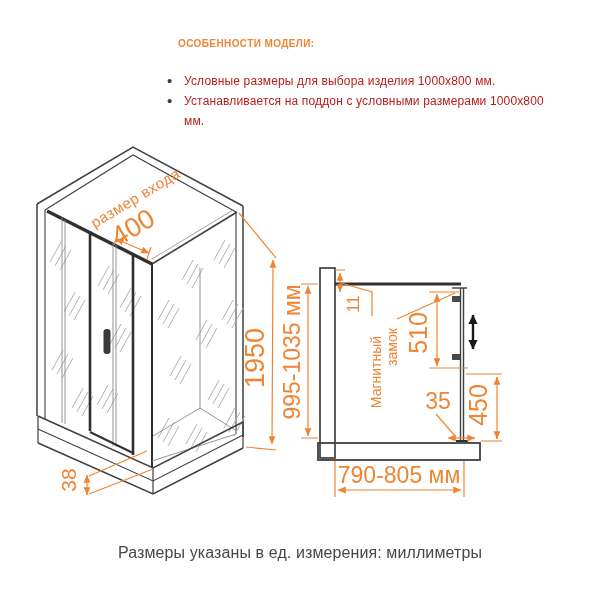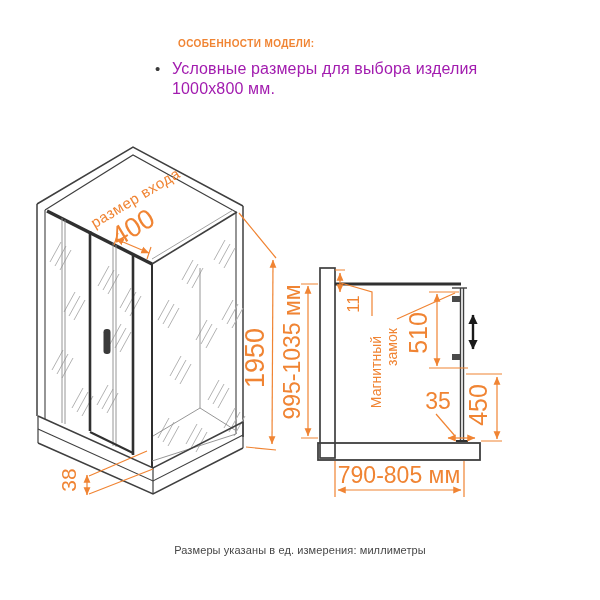--- a/index.html
+++ b/index.html
@@ -9,51 +9,52 @@
     font-family:"Liberation Sans","DejaVu Sans",sans-serif;
     color:#3f3f3f;
   }
   .hdr-title{
     position:absolute;left:178px;top:38px;
     font-size:10px;font-weight:700;letter-spacing:.4px;
     color:#F08433;white-space:nowrap;
   }
   ul.features{
     position:absolute;left:152px;top:59px;width:382px;
-    margin:0;padding:0;list-style:none;
-    font-size:16px;line-height:20px;letter-spacing:.15px;color:#a21caf;
+    margin:12px;padding:0;list-style:none;
+    font-size:12px;line-height:20px;letter-spacing:.15px;color:#b91c1c;
   }
   ul.features li{position:relative;padding-left:20px;width:360px;}
   ul.features li::before{
     content:"\2022";position:absolute;left:3px;top:0;
     font-size:15px;color:#3a3a3a;
   }
   .footer-note{
     position:absolute;left:0;top:544px;width:600px;
-    text-align:center;font-size:11px;letter-spacing:.1px;color:#474747;
+    text-align:center;font-size:16px;letter-spacing:.1px;color:#474747;
   }
   svg{position:absolute;left:0;top:0;}
   svg text{
     font-family:"Liberation Sans","DejaVu Sans",sans-serif;
     fill:#F08433;
   }
   .ln{stroke:#3f3f3f;fill:none;}
   .thick{stroke:#303030;fill:none;}
   .thin{stroke:#8a8a8a;fill:none;}
   .hatch{stroke:#b3b3b3;stroke-width:1;fill:none;}
   .dim{stroke:#F08433;stroke-width:1.2;fill:none;}
   .blk{stroke:#1a1a1a;stroke-width:2.4;fill:none;}
 </style>
 </head>
 <body>
 
 <div class="hdr-title">ОСОБЕННОСТИ МОДЕЛИ:</div>
 
 <ul class="features">
   <li>Условные размеры для выбора изделия 1000x800 мм.</li>
+  <li>Устанавливается на поддон с условными размерами 1000x800 мм.</li>
 </ul>
 
 <svg width="600" height="600" viewBox="0 0 600 600">
   <defs>
     <marker id="mO" viewBox="0 0 10 10" refX="8.6" refY="5" markerWidth="9" markerHeight="9" orient="auto-start-reverse" markerUnits="userSpaceOnUse">
       <path d="M0,1.2 L9,5 L0,8.8 Z" fill="#F08433"></path>
     </marker>
     <marker id="mB" viewBox="0 0 10 10" refX="8.6" refY="5" markerWidth="11" markerHeight="11" orient="auto-start-reverse" markerUnits="userSpaceOnUse">
       <path d="M0,0.6 L9,5 L0,9.4 Z" fill="#1a1a1a"></path>
     </marker>

